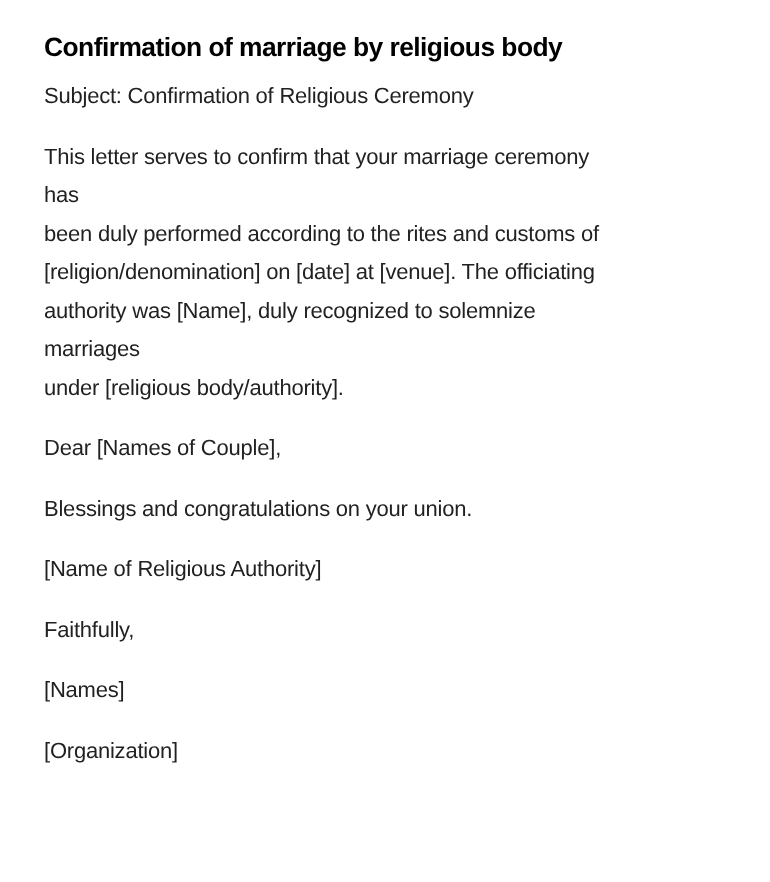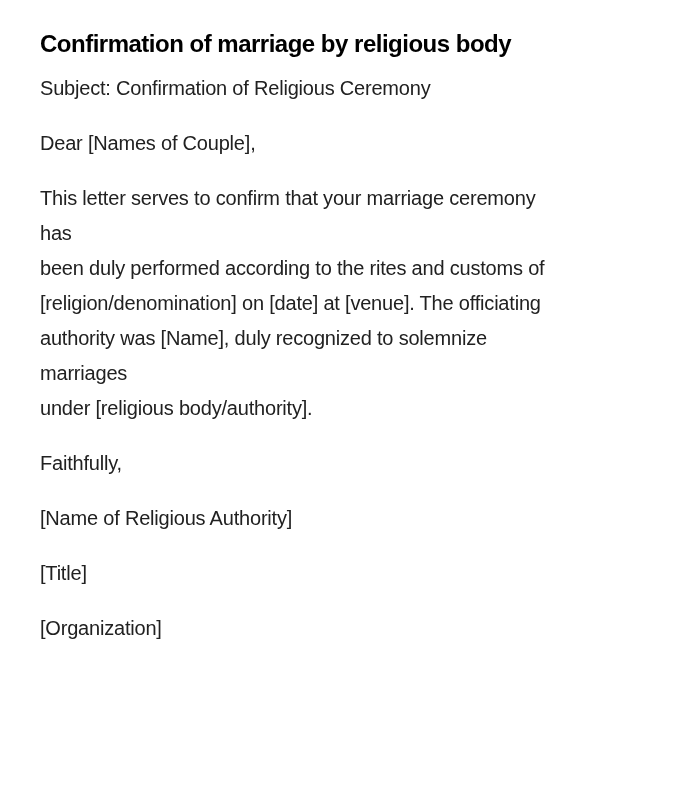--- a/index.html
+++ b/index.html
@@ -39,23 +39,24 @@
   .doc p:first-of-type {
     margin-top: 20px;
   }
 </style>
 </head>
 <body>
 
 <main class="doc">
   <h1>Confirmation of marriage by religious body</h1>
   <p>Subject: Confirmation of Religious Ceremony</p>
-  <p>Dear [Names of Couple],</p>
   <p>This letter serves to confirm that your marriage ceremony has
 been duly performed according to the rites and customs of
 [religion/denomination] on [date] at [venue]. The officiating
 authority was [Name], duly recognized to solemnize marriages
 under [religious body/authority].</p>
+  <p>Dear [Names of Couple],</p>
+  <p>Blessings and congratulations on your union.</p>
+  <p>[Name of Religious Authority]</p>
   <p>Faithfully,</p>
-  <p>[Name of Religious Authority]</p>
-  <p>[Title]</p>
+  <p>[Names]</p>
   <p>[Organization]</p>
 </main>
 
 </body></html>

